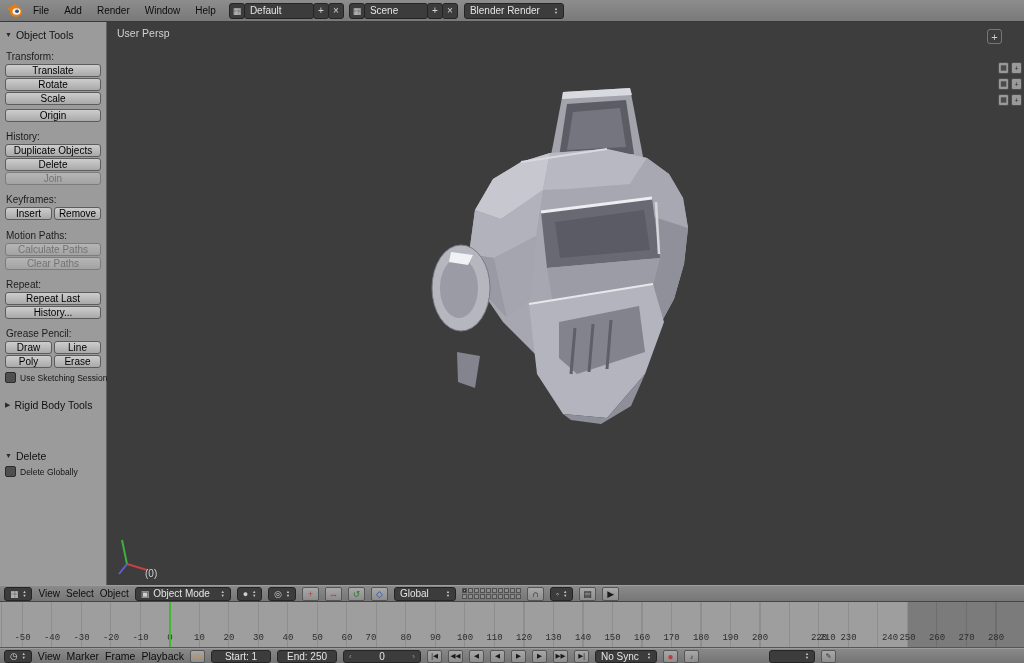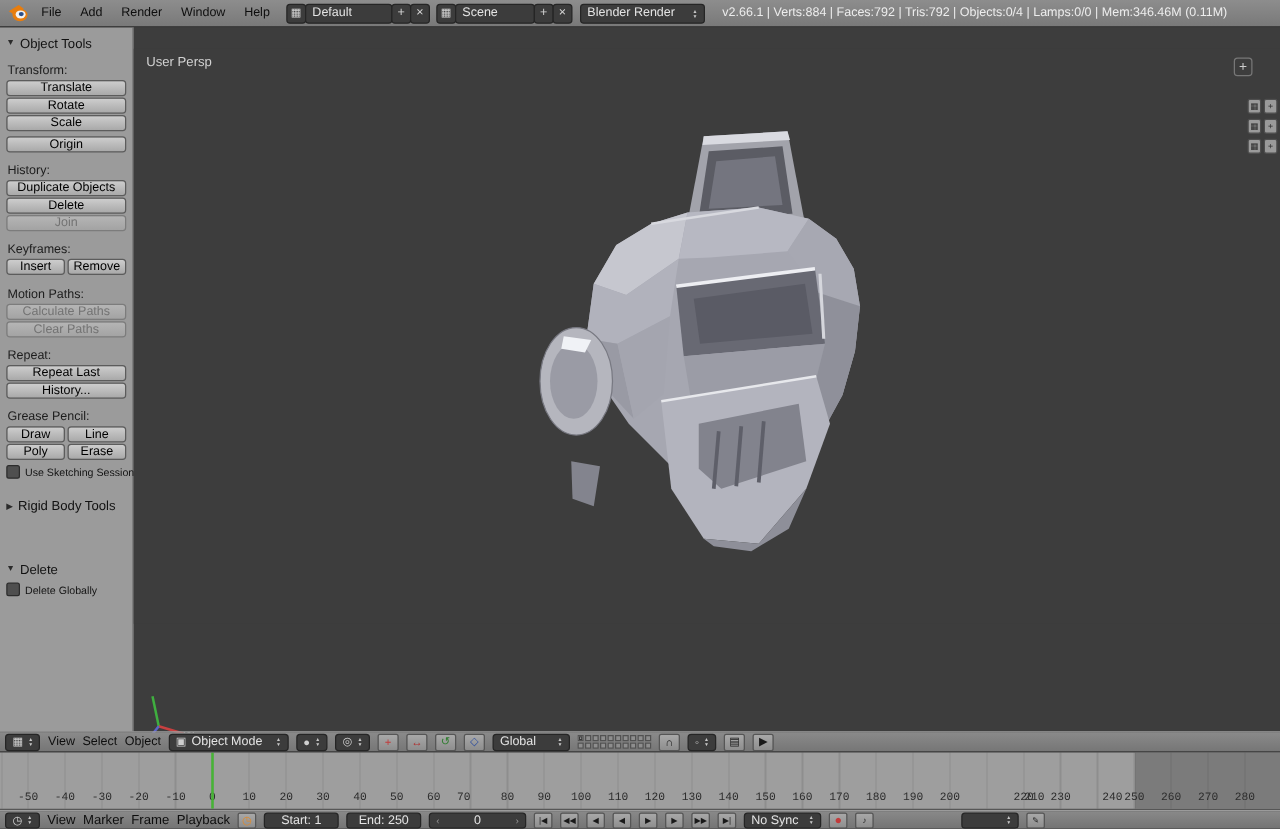--- a/index.html
+++ b/index.html
@@ -35,21 +35,21 @@
   .btn.dis { color:#737373; background:linear-gradient(#b5b5b5,#a3a3a3); border-color:#7c7c7c; }
   .mt4 { margin-top:4px; } .mt14 { margin-top:14px; } .mt10 { margin-top:10px; }
   .brow { display:flex; gap:2px; }
   .brow .btn { flex:1; }
   .chk { display:flex; align-items:center; gap:4px; margin-top:3px; }
   .box { width:11px; height:11px; background:#4f4f4f; border:1px solid #2c2c2c; border-radius:2px; flex:none; }
   .clabel { font-size:8.5px; color:#141414; white-space:nowrap; }
   #shelf-spacer { height:34px; }
 
   
-  #viewport { position:absolute; left:107px; top:39px; width:917px; height:460px; background:#3d3d3d;text-align:center; }
+  #viewport { position:absolute; left:107px; top:22px; width:917px; height:460px; background:#3d3d3d;text-align:center; }
   #vp-label { position:absolute; left:10px; top:5px; font-size:10.5px; color:#d2d2d2; }
   #vp-counter { position:absolute; left:38px; top:546px; font-size:10px; color:#cfcfcf; }
   #vp-plus { position:absolute; right:22px; top:7px; width:15px; height:15px; border:1px solid rgba(190,190,190,.45);
     border-radius:3px; color:#cdcdcd; font-size:11px; display:flex; align-items:center; justify-content:center; }
   #vp-side { position:absolute; right:2px; top:40px; display:flex; flex-direction:column; gap:4px; }
   .vps-row { display:flex; gap:2px; }
   .vps { width:11px; height:12px; background:#9a9a9a; border:1px solid #4e4e4e; border-radius:2px;
     color:#2b2b2b; font-size:7px; display:flex; align-items:center; justify-content:center; }
   #vp-svg { position:absolute; left:0; top:0; }
 
@@ -122,21 +122,20 @@
     <span class="mini">+</span>
     <span class="mini">×</span>
   </div>
   <div class="dd" style="min-width:100px;">
     <span>Blender Render</span>
     <span class="ud">
         <i>▲</i>
         <i>▼</i>
       </span>
   </div>
-  <span id="stats">v2.66.1 | Verts:884 | Faces:792 | Tris:792 | Objects:0/4 | Lamps:0/0 | Mem:346.46M (0.11M)</span>
 </header>
 
 <aside id="toolshelf">
   <div class="phead">
     <span class="tri">▼</span>
     <span>Object Tools</span>
   </div>
   <div class="sec">Transform:</div>
   <div class="btn">Translate</div>
   <div class="btn">Rotate</div>

